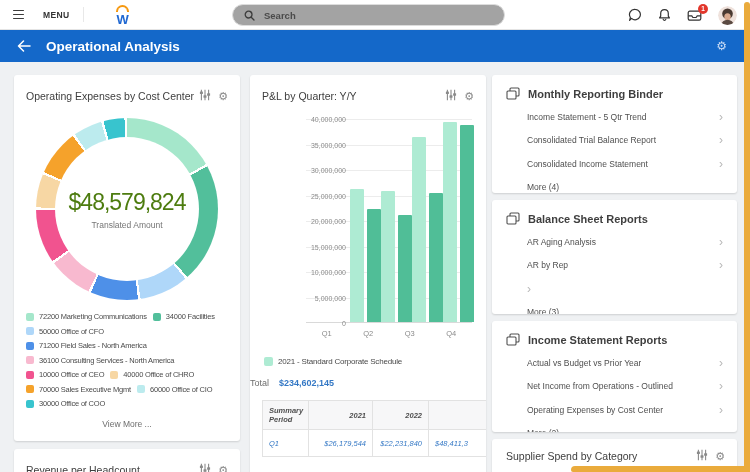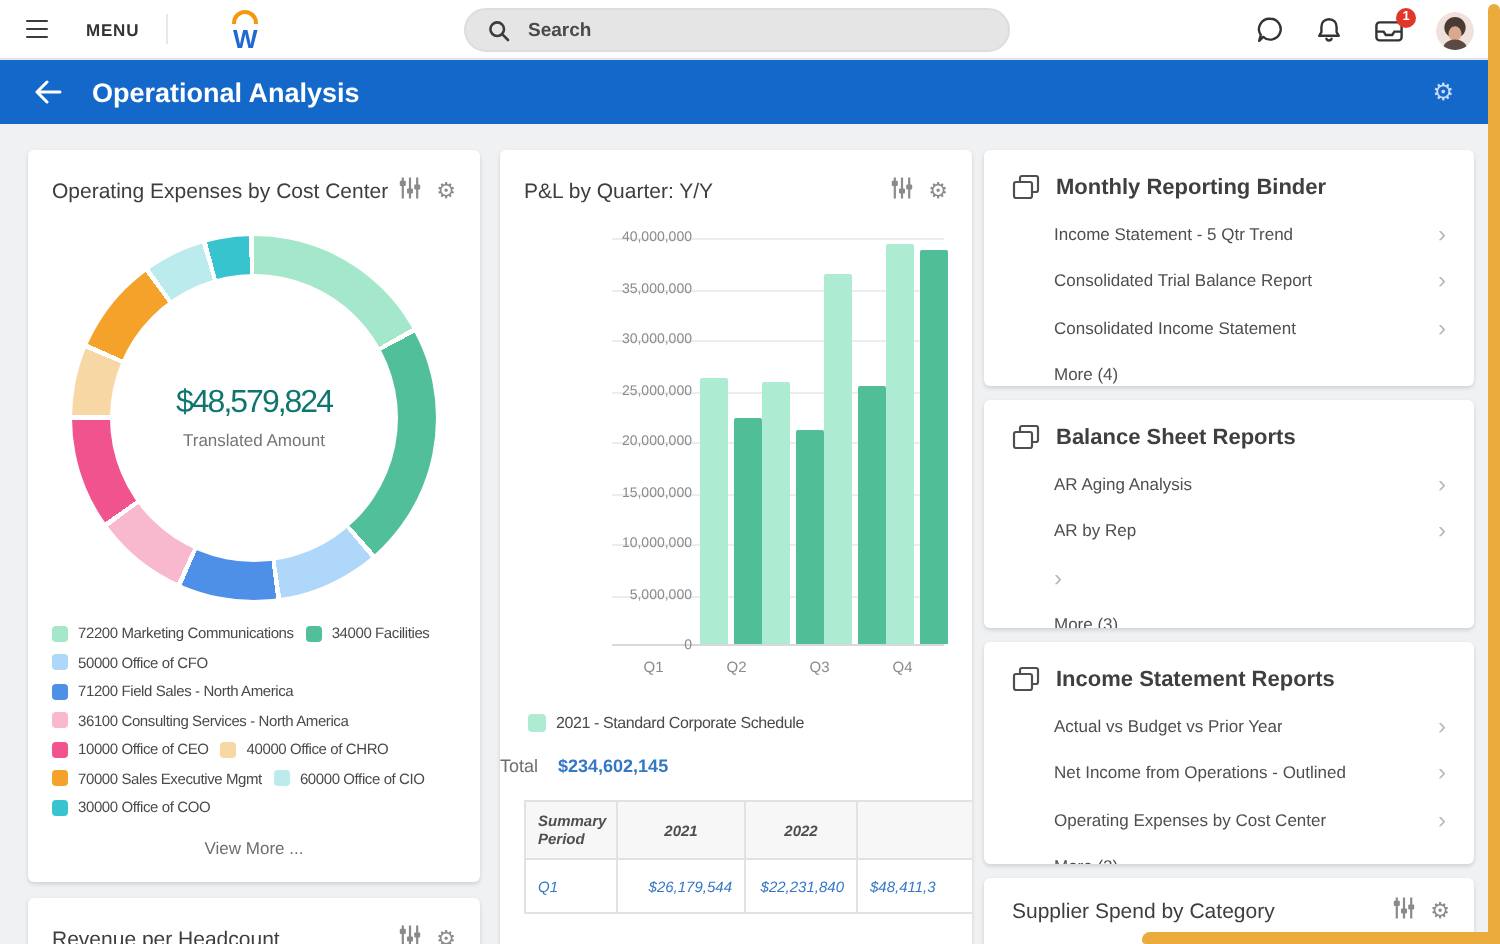--- a/index.html
+++ b/index.html
@@ -12,21 +12,21 @@
   .menu-btn { display:flex; align-items:center; gap:6px; padding:0 13px; height:100%; cursor:pointer; }
   .hamburger { display:flex; flex-direction:column; gap:2.5px; }
   .hamburger span { width:11px; height:1.6px; background:#3C3C3C; border-radius:1px; }
   .menu-label { font-size:8.5px; font-weight:bold; color:#333; letter-spacing:.4px;padding-left:13px; }
   .tb-divider { width:1px; height:15px; background:#E8E8E8; }
   .logo { position:relative; width:22px; height:22px; margin-left:28px; cursor:pointer; }
   .logo-arc { position:absolute; top:1px; left:4px; width:13px; height:7px;
               border:2.6px solid #F6980E; border-bottom:none; border-radius:8px 8px 0 0; }
   .logo-w { position:absolute; bottom:0; left:0; width:100%; text-align:center;
             color:#2068D2; font-weight:bold; font-size:13px; line-height:13px; }
-  .search { position:absolute; left:232px; top:4px; width:273px; height:22px; background:#e5e5e5;
+  .search { position:absolute; left:232px; top:4px; width:273px; height:22px; background:#a3a3a3;
             border:1px solid #DDDDDD; border-radius:12px; display:flex; align-items:center;
             padding:0 11px; gap:9px; }
   .search input { border:none; outline:none; background:transparent; font-size:9.5px; font-weight:bold;
                   color:#4A4A4A; font-family:"Liberation Sans",sans-serif; width:200px; }
   .search input::placeholder { color:#4A4A4A; opacity:1; }
   .top-icons { position:absolute; right:13px; top:0; height:30px; display:flex; align-items:center; gap:16px; }
   .tb-icon { cursor:pointer; display:flex; align-items:center; }
   .inbox-wrap { position:relative; }
   .badge { position:absolute; top:-5px; right:-6px; min-width:10px; height:10px; background:#E2362B;
            border-radius:50%; color:#fff; font-size:6.5px; font-weight:bold; text-align:center;
@@ -50,21 +50,21 @@
   .card-head { display:flex; align-items:center; justify-content:space-between; padding:12px 12px 0 12px; }
   .card-title { font-size:10.5px; color:#3E3E3E; }
   .head-icons { display:flex; align-items:center; gap:7px; }
   .gear-glyph { font-size:11px; color:#8A8A8A; line-height:1; cursor:pointer; }
 
   
   #card-opex { height:366px; }
   .donut { width:182px; height:182px; border-radius:50%; margin:13px auto 0; position:relative; }
   .donut-hole { position:absolute; inset:19px; background:#fff; border-radius:50%;
                 display:flex; flex-direction:column; align-items:center; justify-content:center; }
-  .donut-value { font-size:16px; color:#0f766e; letter-spacing:-1px; }
+  .donut-value { font-size:23px; color:#4d7c0f; letter-spacing:-1px; }
   .donut-label { font-size:8.5px; color:#757575; margin-top:4px; }
   .d-legend { margin:12px 10px 0 12px; display:flex; flex-wrap:wrap; column-gap:6px; row-gap:5.5px; }
   .lg-item { display:flex; align-items:center; gap:5px; cursor:default; }
   .lg-swatch { width:8px; height:8px; border-radius:2px; flex:0 0 auto; }
   .lg-label { font-size:7.5px; letter-spacing:-0.2px; color:#4A4A4A; white-space:nowrap; }
   .view-more { text-align:center; font-size:8.5px; color:#6E6E6E; margin-top:11px; cursor:pointer; }
 
   
   #card-pl { height:520px; }
   .chart-wrap { position:relative; margin:10px 12px 0 12px; height:230px; }
@@ -78,21 +78,21 @@
   .xlabels { position:absolute; left:44px; right:2px; top:214px; display:flex; justify-content:space-around; }
   .xlabel { font-size:7.5px; color:#8A8A8A; }
   .b-legend { margin:12px 0 0 14px; display:flex; flex-direction:column; gap:7px; }
   .b-legend .lg-swatch { width:9px; height:9px; }
   .b-legend .lg-label { font-size:8px; }
   .total-row { margin:12px 0 0 0; font-size:9px; }
   .total-label { color:#6E6E6E; }
   .total-value { color:#3478C5; font-weight:bold; margin-left:10px; cursor:pointer; }
   table.pl-table { border-collapse:collapse; margin:12px 0 0 12px; table-layout:fixed; width:266px;font-style:italic; }
   .pl-table th, .pl-table td { border:1px solid #E2E2E2; font-size:7.5px; padding:0 6px; }
-  .pl-table th { background:#F7F7F8; color:#4F4F4F; font-weight:bold; height:29px; text-align:center; }
+  .pl-table th { background:#F7F7F8; color:#4F4F4F; font-weight:bold; height:29px; text-align:right; }
   .pl-table th:first-child { text-align:left; }
   .pl-table td { height:27px; color:#3478C5; text-align:right; cursor:pointer; }
   .pl-table td:first-child { text-align:left; }
   .pl-table td:last-child { text-align:left; }
 
   
   .rcard { padding:12px 14px 0 14px; }
   .rcard-head { display:flex; align-items:center; gap:8px;text-align:center; }
   .rcard-title { font-size:11px; font-weight:bold; color:#3F3F3F; }
   .r-item { display:flex; align-items:center; justify-content:space-between; padding-left:21px;

